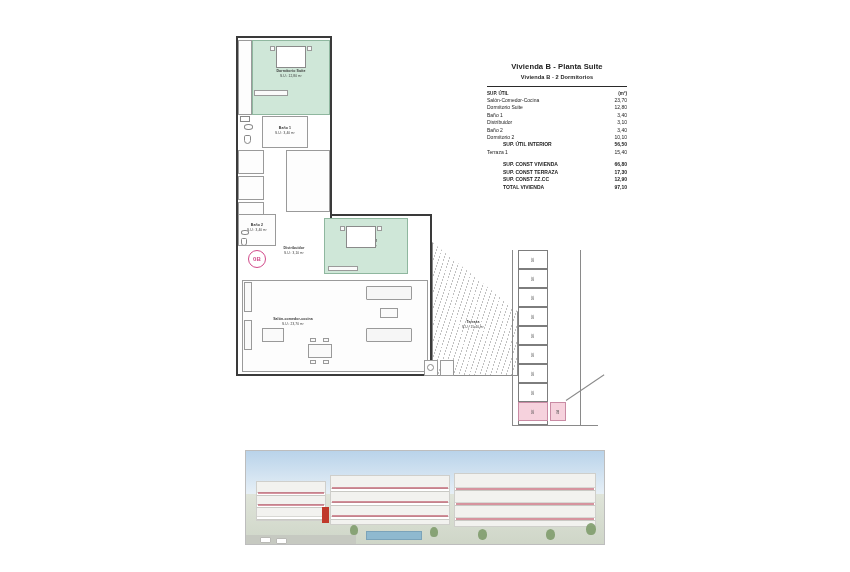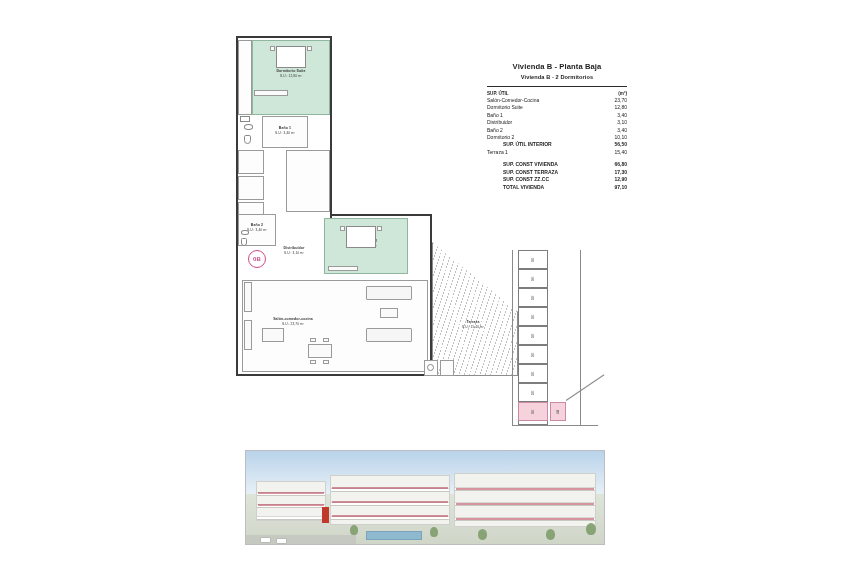--- a/index.html
+++ b/index.html
@@ -415,21 +415,21 @@
     </div>
   <div class="park-cell pink" style="left:10px; top:152px; width:30px; height:19px;">
       <span>GE</span>
     </div>
   <div class="park-cell pink" style="left:42px; top:152px; width:16px; height:19px;">
       <span>UA</span>
     </div>
 </div>
 
 <div id="info">
-  <div class="title">Vivienda B - Planta Baja</div>
+  <div class="title">Vivienda B - Planta Suite</div>
   <div class="subtitle">Vivienda B - 2 Dormitorios</div>
   <div class="rule"></div>
 
   <table class="tbl">
     <tbody>
       <tr class="hdr">
         <td>SUP. ÚTIL</td>
         <td class="val">(m²)</td>
       </tr>
       <tr>

